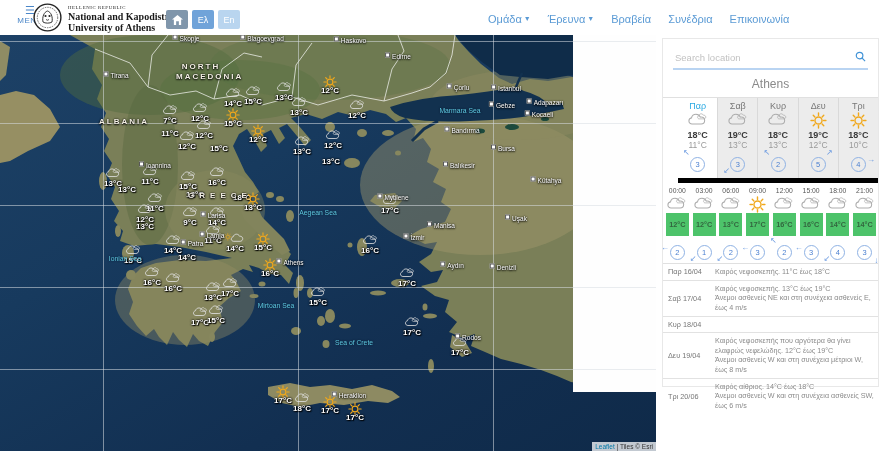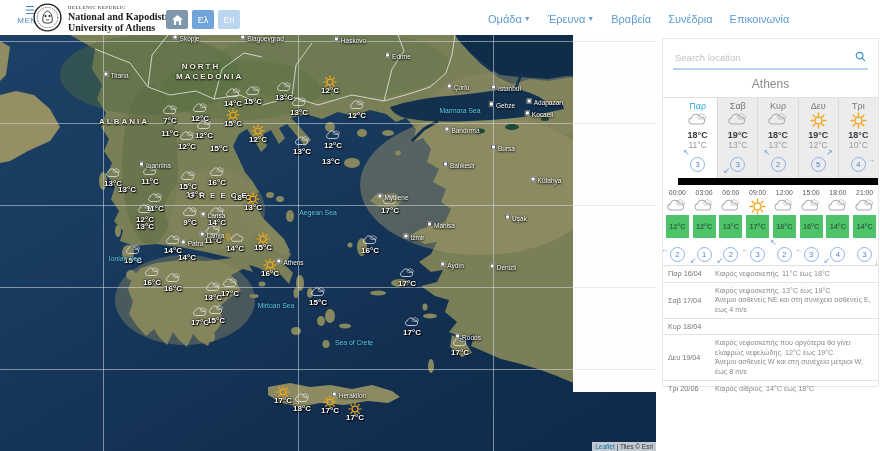--- a/index.html
+++ b/index.html
@@ -49,21 +49,21 @@
   .attribution .lf{color:#0078a8;}
   
   .panel{position:absolute;left:662px;top:38px;width:217px;height:349px;background:#fff;
         border:1px solid #e8e8e8;box-sizing:border-box;}
   .search-row{position:relative;margin:8px 10px 0 10px;border-bottom:2px solid #b9d4f2;padding-bottom:3px;}
   .search-row input{border:none;outline:none;width:178px;font-size:9.5px;color:#555;
         font-family:"Liberation Sans",sans-serif;background:transparent;}
   .search-row input::placeholder{color:#c2c2c2;}
   .search-icon{position:absolute;right:2px;top:1px;}
   .location{text-align:center;color:#8a8a8a;font-size:12px;padding:7px 0 6px 0;border-bottom:1px solid #e0e0e0;}
-  .day-tabs{display:flex;border-bottom:7px solid #000000;height:80px;margin-left:15px;}
+  .day-tabs{display:flex;border-bottom:5px solid #000000;height:80px;margin-left:15px;}
   .day-tab{flex:1;text-align:center;background:#ececec;padding-top:3px;cursor:pointer;box-sizing:border-box;}
   .day-tab + .day-tab{border-left:1px solid #d9d9d9;}
   .day-tab.selected{background:#fff;}
   .d-label{font-size:9px;color:#777;margin-bottom:1px;}
   .day-tab.selected .d-label{color:#2aa9e2;}
   .d-icon{height:17px;}
   .d-hi{font-size:9px;font-weight:bold;color:#3a3a3a;margin-top:1px;}
   .d-lo{font-size:8.5px;color:#9a9a9a;}
   .hours{display:flex;padding:4px 0 2px 1px;border-bottom:1px solid #e0e0e0;}
   .hour{width:27px;text-align:center;}
@@ -952,16 +952,17 @@
         <div class="fday">Δευ 19/04</div>
     <div class="ftext">
           <div>Καιρός νεφοσκεπής που αργότερα θα γίνει ελαφρώς νεφελώδης. 12°C έως 19°C</div>
           <div>Άνεμοι ασθενείς W και στη συνέχεια μέτριοι W, έως 8 m/s</div>
         </div>
       </div>
       <div class="frow">
         <div class="fday">Τρι 20/06</div>
     <div class="ftext">
           <div>Καιρός αίθριος. 14°C έως 18°C</div>
+          <div>Άνεμοι ασθενείς W και στη συνέχεια ασθενείς SW, έως 6 m/s</div>
         </div>
       </div>
     </div>
 </div>
 
 </body></html>

